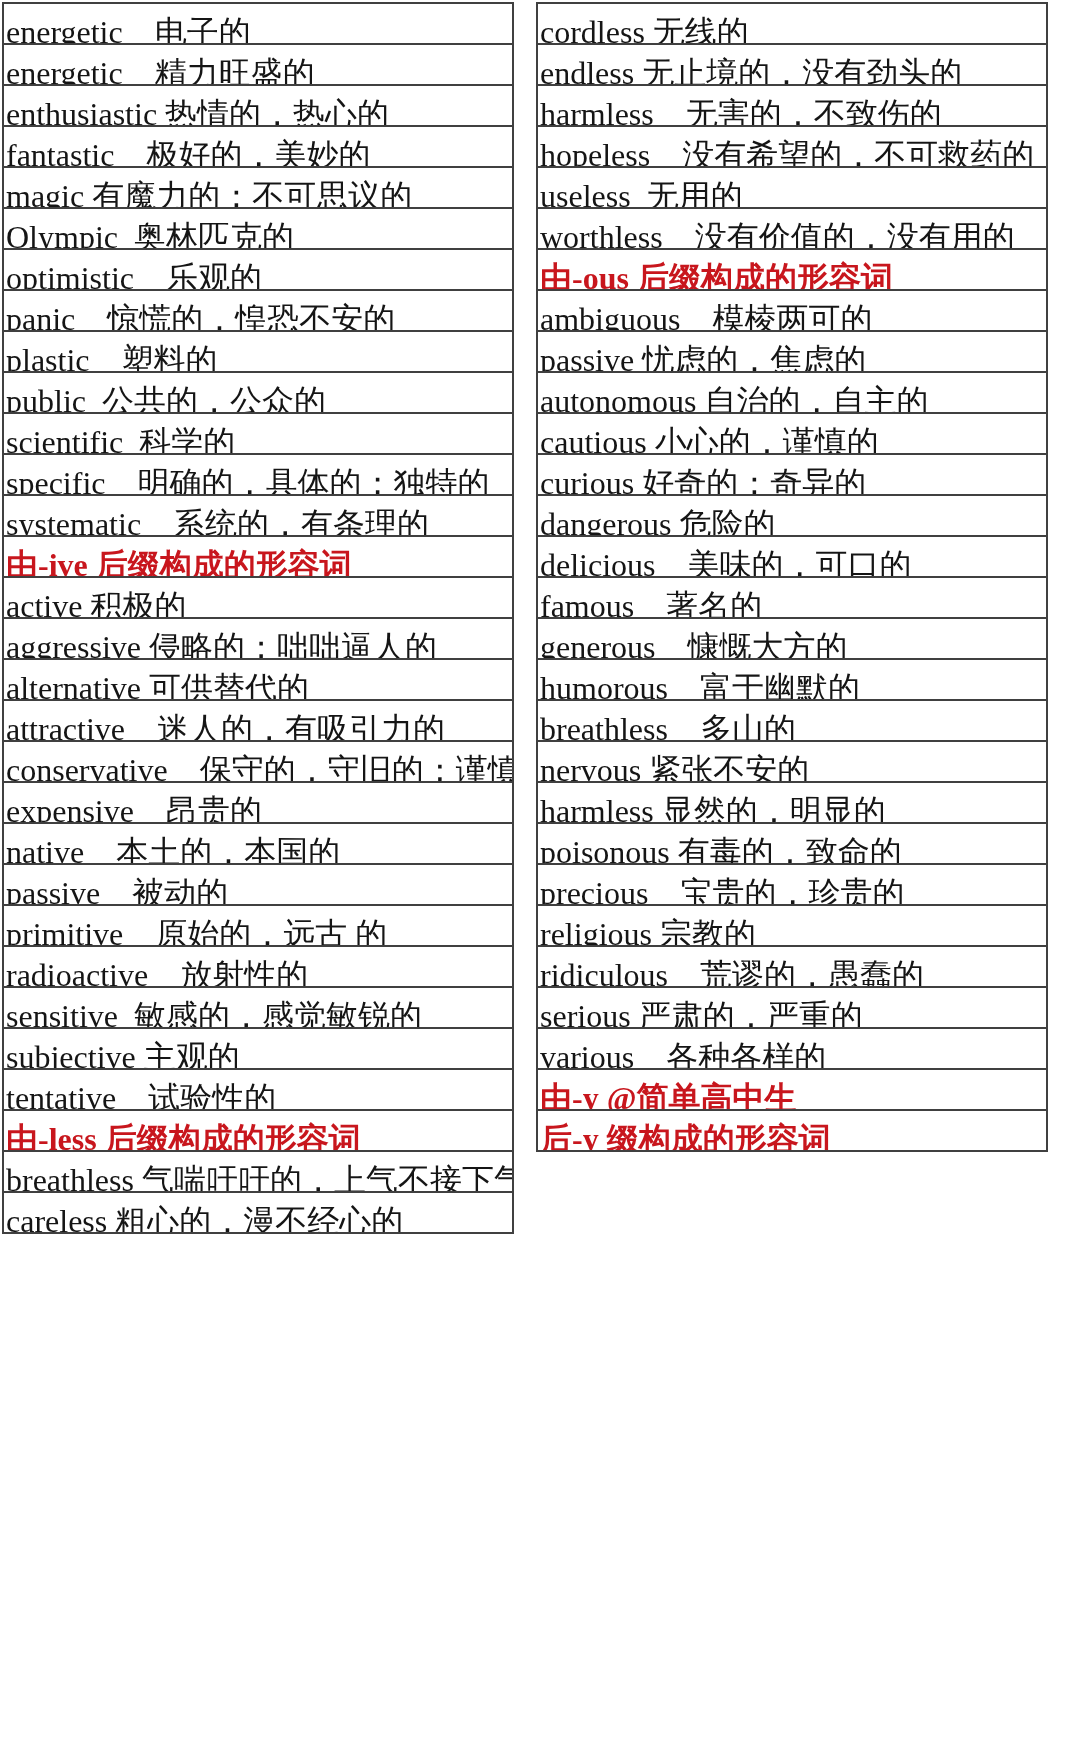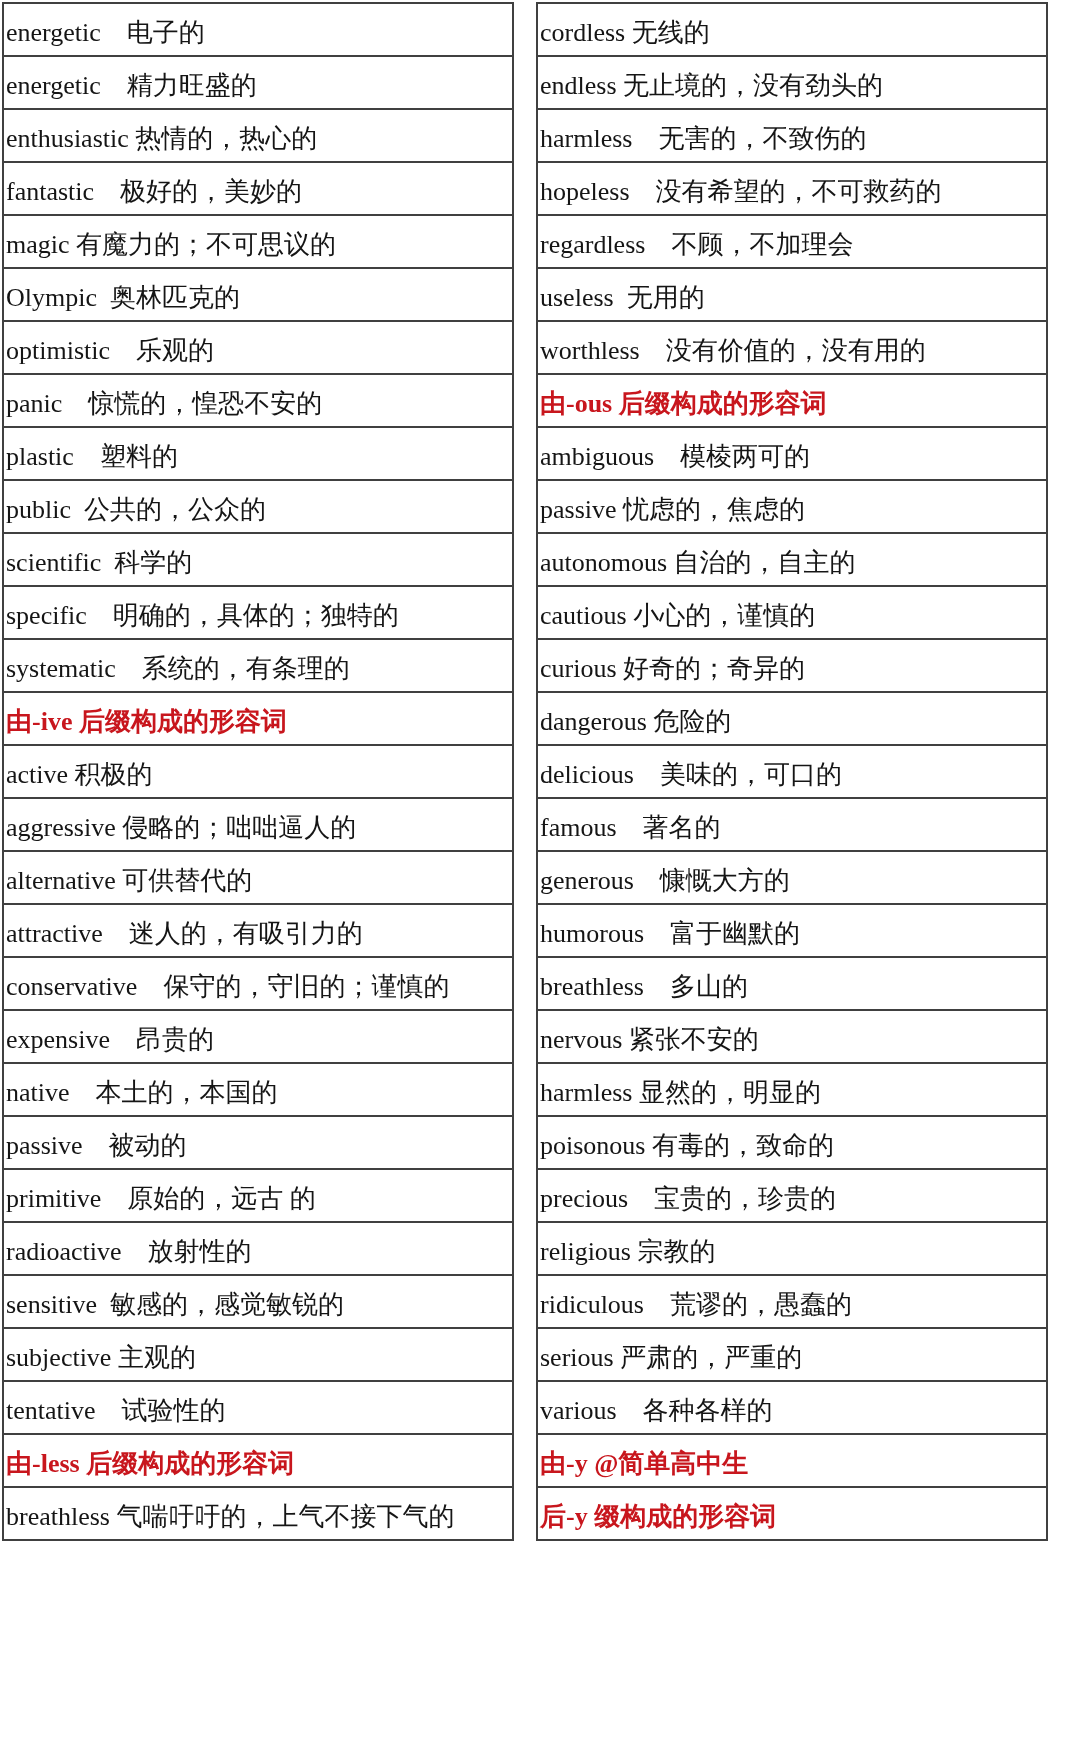--- a/index.html
+++ b/index.html
@@ -27,25 +27,25 @@
       width: 512px;
       box-sizing: border-box;
       border-top: 2px solid var(--border-color);
       border-left: 2px solid var(--border-color);
       border-right: 2px solid var(--border-color);
     }
     .vocab-table.left  { left: 2px; }
     .vocab-table.right { left: 536px; }
     .row {
       box-sizing: border-box;
-      height: 53px;
+      height: 41px;
       border-bottom: 2px solid var(--border-color);
       padding: 1px 0 0 2px;
       line-height: 55.5px;
-      font-size: 26px;
+      font-size: 32px;
       white-space: nowrap;
       overflow: hidden;
     }
     .row .sep { white-space: pre; }
     .row.header-row {
       color: var(--header-color);
       font-weight: bold;
     }
     .row.header-row .hdr { white-space: pre; }
   </style>
@@ -75,28 +75,28 @@
     <div class="row"><span class="word">expensive</span><span class="sep">    </span><span class="meaning">昂贵的</span></div>
     <div class="row"><span class="word">native</span><span class="sep">    </span><span class="meaning">本土的，本国的</span></div>
     <div class="row"><span class="word">passive</span><span class="sep">    </span><span class="meaning">被动的</span></div>
     <div class="row"><span class="word">primitive</span><span class="sep">    </span><span class="meaning">原始的，远古  的</span></div>
     <div class="row"><span class="word">radioactive</span><span class="sep">    </span><span class="meaning">放射性的</span></div>
     <div class="row"><span class="word">sensitive</span><span class="sep">  </span><span class="meaning">敏感的，感觉敏锐的</span></div>
     <div class="row"><span class="word">subjective</span><span class="sep"> </span><span class="meaning">主观的</span></div>
     <div class="row"><span class="word">tentative</span><span class="sep">    </span><span class="meaning">试验性的</span></div>
     <div class="row header-row"><span class="hdr">由-less 后缀构成的形容词</span></div>
     <div class="row"><span class="word">breathless</span><span class="sep"> </span><span class="meaning">气喘吁吁的，上气不接下气的</span></div>
+    <div class="row"><span class="word">careless</span><span class="sep"> </span><span class="meaning">粗心的，漫不经心的</span></div>
   </div>
 
 <div class="vocab-table right">
     <div class="row"><span class="word">cordless</span><span class="sep"> </span><span class="meaning">无线的</span></div>
     <div class="row"><span class="word">endless</span><span class="sep"> </span><span class="meaning">无止境的，没有劲头的</span></div>
     <div class="row"><span class="word">harmless</span><span class="sep">    </span><span class="meaning">无害的，不致伤的</span></div>
     <div class="row"><span class="word">hopeless</span><span class="sep">    </span><span class="meaning">没有希望的，不可救药的</span></div>
-    <div class="row"><span class="word">regardless</span><span class="sep">    </span><span class="meaning">不顾，不加理会</span></div>
     <div class="row"><span class="word">useless</span><span class="sep">  </span><span class="meaning">无用的</span></div>
     <div class="row"><span class="word">worthless</span><span class="sep">    </span><span class="meaning">没有价值的，没有用的</span></div>
     <div class="row header-row"><span class="hdr">由-ous 后缀构成的形容词</span></div>
     <div class="row"><span class="word">ambiguous</span><span class="sep">    </span><span class="meaning">模棱两可的</span></div>
     <div class="row"><span class="word">passive</span><span class="sep"> </span><span class="meaning">忧虑的，焦虑的</span></div>
     <div class="row"><span class="word">autonomous</span><span class="sep"> </span><span class="meaning">自治的，自主的</span></div>
     <div class="row"><span class="word">cautious</span><span class="sep"> </span><span class="meaning">小心的，谨慎的</span></div>
     <div class="row"><span class="word">curious</span><span class="sep"> </span><span class="meaning">好奇的；奇异的</span></div>
     <div class="row"><span class="word">dangerous</span><span class="sep"> </span><span class="meaning">危险的</span></div>
     <div class="row"><span class="word">delicious</span><span class="sep">    </span><span class="meaning">美味的，可口的</span></div>

